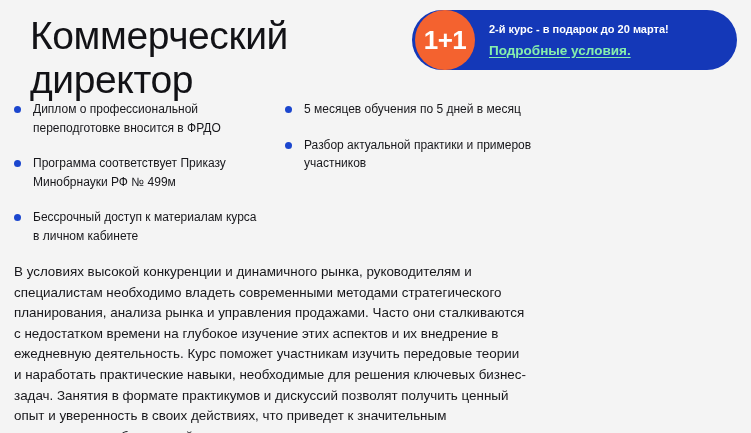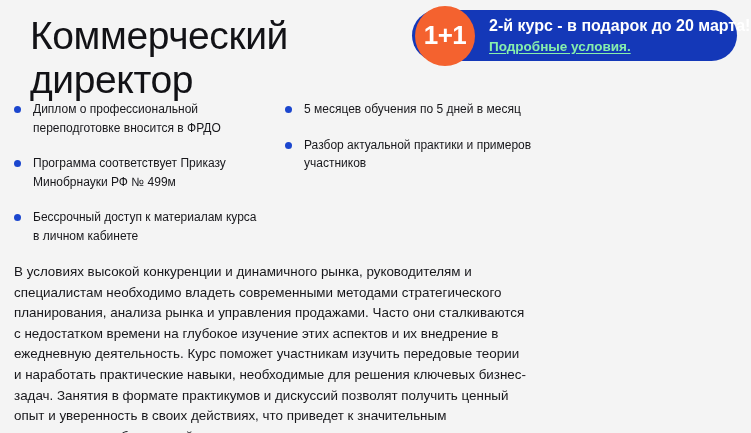--- a/index.html
+++ b/index.html
@@ -29,26 +29,27 @@
     color: #121216;
     margin: 12px;
   }
 
   
   .promo-banner {
     position: absolute;
     left: 412px;
     top: 10px;
     width: 325px;
-    height: 51px;
+    height: 60px;
     background: #1438B8;
     border-radius: 34px;
     display: flex;
     align-items: center;
     box-sizing: border-box;
+    justify-content: flex-end;
   }
   .promo-badge {
     flex: 0 0 auto;
     width: 60px;
     height: 60px;
     margin-left: 3px;
     border-radius: 50%;
     background: #F4622F;
     color: #ffffff;
     font-size: 26px;
@@ -58,21 +59,21 @@
     justify-content: center;
     letter-spacing: -0.5px;
   }
   .promo-text {
     flex: 1 1 auto;
     padding-left: 14px;
     padding-right: 10px;
     color: #ffffff;
   }
   .promo-line1 {
-    font-size: 16px;
+    font-size: 11px;
     font-weight: 700;
     line-height: 19px;
     white-space: nowrap;
   }
   .promo-link {
     display: inline-block;
     margin-top: 2px;
     font-size: 13.5px;
     font-weight: 700;
     line-height: 19px;

